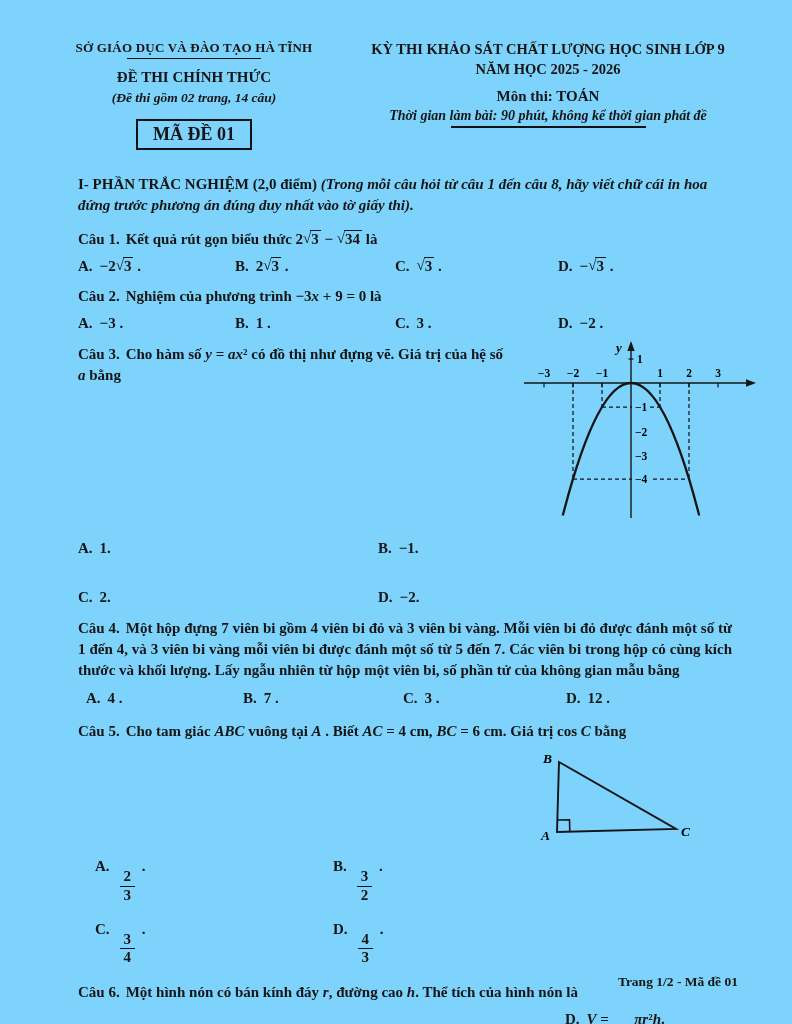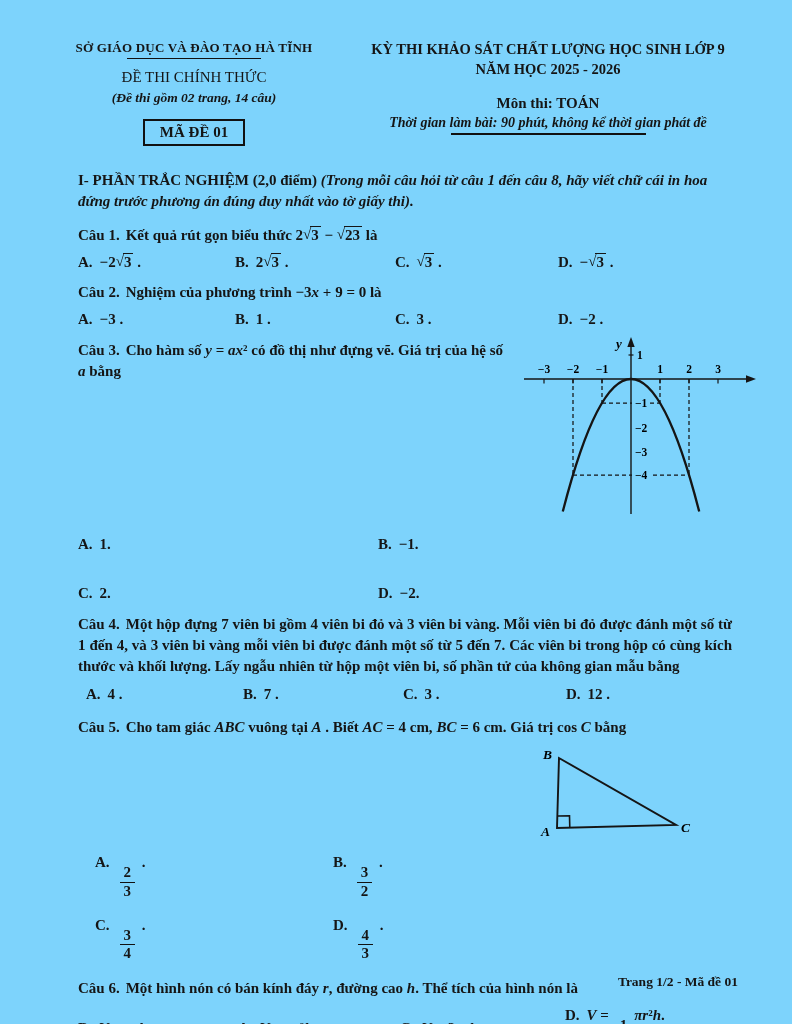--- a/index.html
+++ b/index.html
@@ -4,25 +4,25 @@
 <style>
   html,body{margin:0;padding:0;background:#d9d9d9;}
   .page{width:792px;height:1024px;background:#7dd3fc;position:relative;margin:0 auto;
         font-family:"Liberation Serif","DejaVu Serif",serif;color:#151515;overflow:hidden;}
   
   .hdr{display:flex;padding:40px 40px 0 50px;}
   .hdr-left{width:288px;text-align:center;}
   .hdr-right{flex:1;text-align:center;padding-left:6px;}
   .dept{font-size:13px;font-weight:700;letter-spacing:.2px;}
   .dept-rule{width:134px;border-bottom:1.6px solid #111;margin:2px auto 10px;}
-  .official{font-size:15px;font-weight:400;margin-top:4px;}
+  .official{font-size:15px;font-weight:700;margin-top:4px;}
   .note{font-size:13.5px;font-weight:700;font-style:italic;margin-top:4px;}
-  .code-box{display:inline-block;border:2px solid #111;padding:3px 15px;font-weight:700;font-size:15px;margin-top:13px;}
+  .code-box{display:inline-block;border:2px solid #111;padding:3px 15px;font-weight:700;font-size:18px;margin-top:13px;}
   .t1{font-size:14.5px;font-weight:700;line-height:1.35;}
-  .t3{font-size:15px;font-weight:700;margin-top:16px;}
+  .t3{font-size:15px;font-weight:700;margin-top:9px;}
   .t4{font-size:14px;font-weight:700;font-style:italic;margin-top:3px;}
   .dur-rule{width:195px;border-bottom:2px solid #111;margin:2px auto 0;}
   
   .content{padding:0 60px 0 78px;font-size:15px;line-height:1.42;}
   .section-head{margin:24px 0 12px;font-weight:700;}
   .section-head i{font-weight:700;}
   .stem{margin:3px 0 6px;font-weight:700;}
   .ql{margin-right:6px;}
   .opts{font-weight:700;margin:2px 0 9px;}
   .g4{display:grid;grid-template-columns:157px 160px 163px 1fr;}
@@ -71,21 +71,21 @@
       <div class="t4">Thời gian làm bài: 90 phút, không kể thời gian phát đề</div>
       <div class="dur-rule"></div>
     </div>
   </header>
 
   <main class="content">
 
     <p class="section-head"><b>I- PHẦN TRẮC NGHIỆM (2,0 điểm)</b> <i>(Trong mỗi câu hỏi từ câu 1 đến câu 8, hãy viết chữ cái in hoa đứng trước phương án đúng duy nhất vào tờ giấy thi).</i></p>
 
     <div class="q">
-      <p class="stem"><b class="ql">Câu 1.</b><span><span>Kết quả rút gọn biểu thức </span><span>2</span><span class="sqrt"><span class="rad">√</span><span class="radand">3</span></span><span> − </span><span class="sqrt"><span class="rad">√</span><span class="radand">23</span></span><span> là</span></span></p>
+      <p class="stem"><b class="ql">Câu 1.</b><span><span>Kết quả rút gọn biểu thức </span><span>2</span><span class="sqrt"><span class="rad">√</span><span class="radand">3</span></span><span> − </span><span class="sqrt"><span class="rad">√</span><span class="radand">34</span></span><span> là</span></span></p>
       <div class="opts g4">
         <span class="opt"><b class="ol">A.</b><span><span>−2</span><span class="sqrt"><span class="rad">√</span><span class="radand">3</span></span><span> .</span></span></span>
         <span class="opt"><b class="ol">B.</b><span><span>2</span><span class="sqrt"><span class="rad">√</span><span class="radand">3</span></span><span> .</span></span></span>
         <span class="opt"><b class="ol">C.</b><span><span class="sqrt"><span class="rad">√</span><span class="radand">3</span></span><span> .</span></span></span>
         <span class="opt"><b class="ol">D.</b><span><span>−</span><span class="sqrt"><span class="rad">√</span><span class="radand">3</span></span><span> .</span></span></span>
       </div>
     </div>
 
     <div class="q">
       <p class="stem"><b class="ql">Câu 2.</b><span><span>Nghiệm của phương trình </span><span>−3</span><span class="mi">x</span><span> + 9 = 0</span><span> là</span></span></p>

